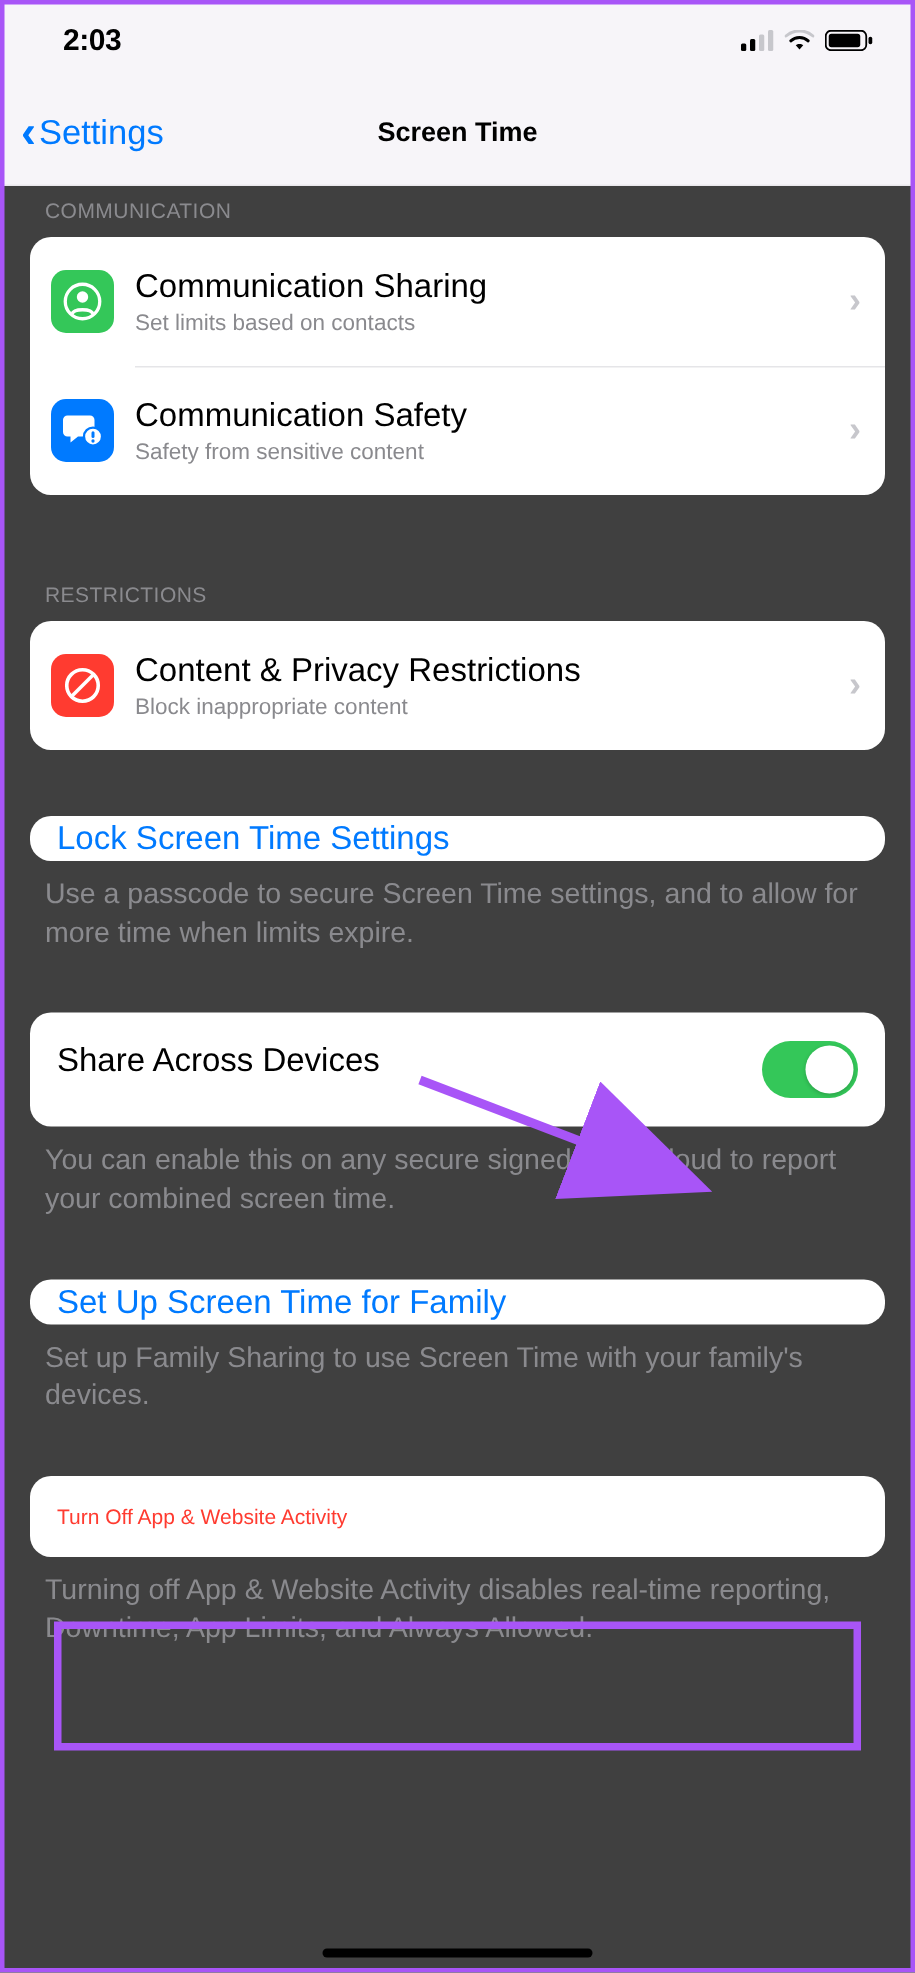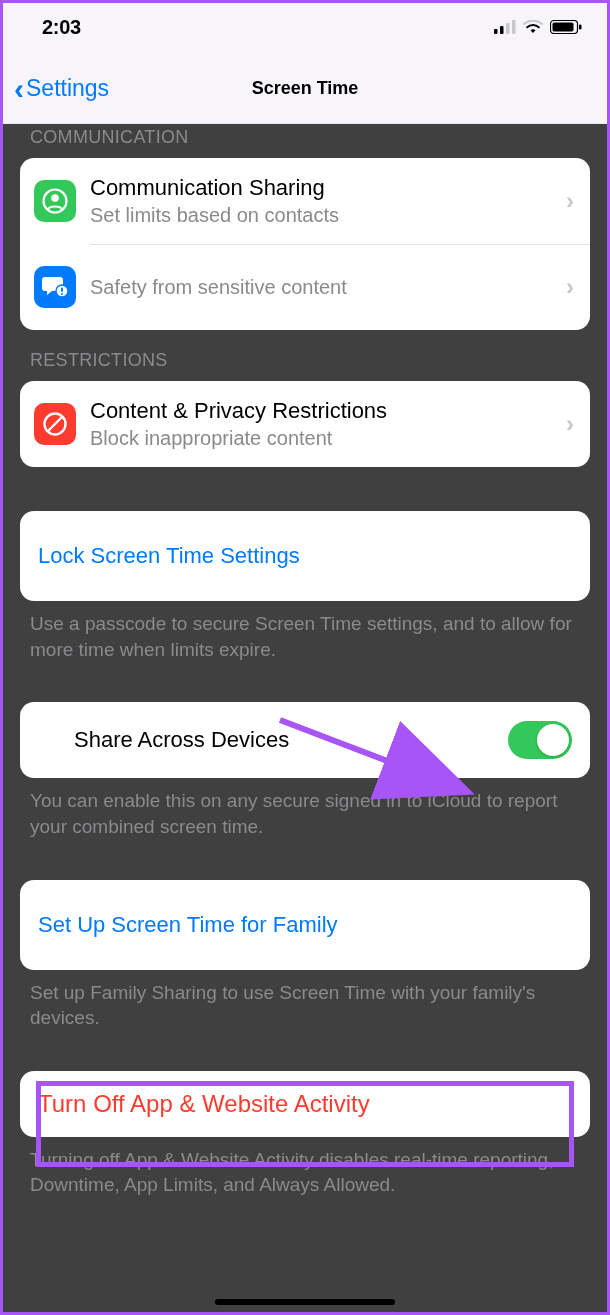--- a/index.html
+++ b/index.html
@@ -80,21 +80,21 @@
   }
 
   
   .content {
     flex: 1;
     overflow: hidden;
     padding: 0 20px;
   }
 
   .section-header {
-    font-size: 18px;
+    font-size: 14px;
     color: #8a8a8e;
     letter-spacing: 0.3px;
     margin: 30px 0 10px 10px;
   }
   .section-header.cut {
     margin-top: 0;
     height: 24px;
     overflow: hidden;
     display: flex;
     align-items: flex-end;
@@ -144,21 +144,21 @@
     flex-direction: column;
     justify-content: center;
   }
   .row .title {
     font-size: 22px;
     font-weight: 400;
     color: #000;
     line-height: 1.3;
   }
   .row .subtitle {
-    font-size: 20px;
+    font-size: 15px;
     color: #8a8a8e;
     line-height: 1.3;
   }
 
   .chev-right {
     color: #c7c7cc;
     font-size: 24px;
     font-weight: 600;
     flex-shrink: 0;
     padding: 0 4px;
@@ -167,35 +167,33 @@
   .helper {
     font-size: 19px;
     color: #8a8a8e;
     line-height: 1.35;
     padding: 10px 10px 0 10px;
   }
 
   .link-row {
     color: #007aff;
     font-size: 22px;
-    padding: 32px 18px;
+    padding: 2px 18px;
   }
   .danger-row {
     color: #ff3b30;
-    font-size: 24px;
+    font-size: 14px;
     padding: 19px 18px;
   }
   .plain-row {
     display: flex;
-    align-items: center;
     justify-content: space-between;
     padding: 19px 18px;
     font-size: 22px;
     color: #000;
-    margin-left: 36px;
   }
 
   
   .toggle {
     width: 64px;
     height: 38px;
     background: #34c759;
     border-radius: 20px;
     position: relative;
     flex-shrink: 0;
@@ -299,27 +297,28 @@
       <div class="row">
         <div class="icon-box icon-blue">
           <svg width="28" height="26" viewBox="0 0 28 26">
             <path d="M4 3 h15 a3 3 0 0 1 3 3 v8 a3 3 0 0 1 -3 3 h-8 l-5 4 v-4 h-2 a3 3 0 0 1 -3 -3 v-8 a3 3 0 0 1 3 -3 z" fill="#fff"></path>
             <circle cx="21" cy="17" r="6" fill="#fff" stroke="#007aff" stroke-width="1.5"></circle>
             <rect x="20" y="13.5" width="2" height="4.5" rx="1" fill="#007aff"></rect>
             <circle cx="21" cy="20" r="1.1" fill="#007aff"></circle>
           </svg>
         </div>
         <div class="text">
+          <div class="title">Communication Safety</div>
           <div class="subtitle">Safety from sensitive content</div>
         </div>
         <div class="chev-right">›</div>
       </div>
     </div>
 
-    <div class="section-header" style="margin-top:20px;">RESTRICTIONS</div>
+    <div class="section-header" style="margin-top:58px;">RESTRICTIONS</div>
 
     <div class="card">
       <div class="row">
         <div class="icon-box icon-red">
           <svg width="26" height="26" viewBox="0 0 26 26">
               <circle cx="13" cy="13" r="10.5" stroke="#fff" stroke-width="2.4" fill="none"></circle>
               <line x1="6" y1="20" x2="20" y2="6" stroke="#fff" stroke-width="2.4"></line>
             </svg>
         </div>
         <div class="text">

